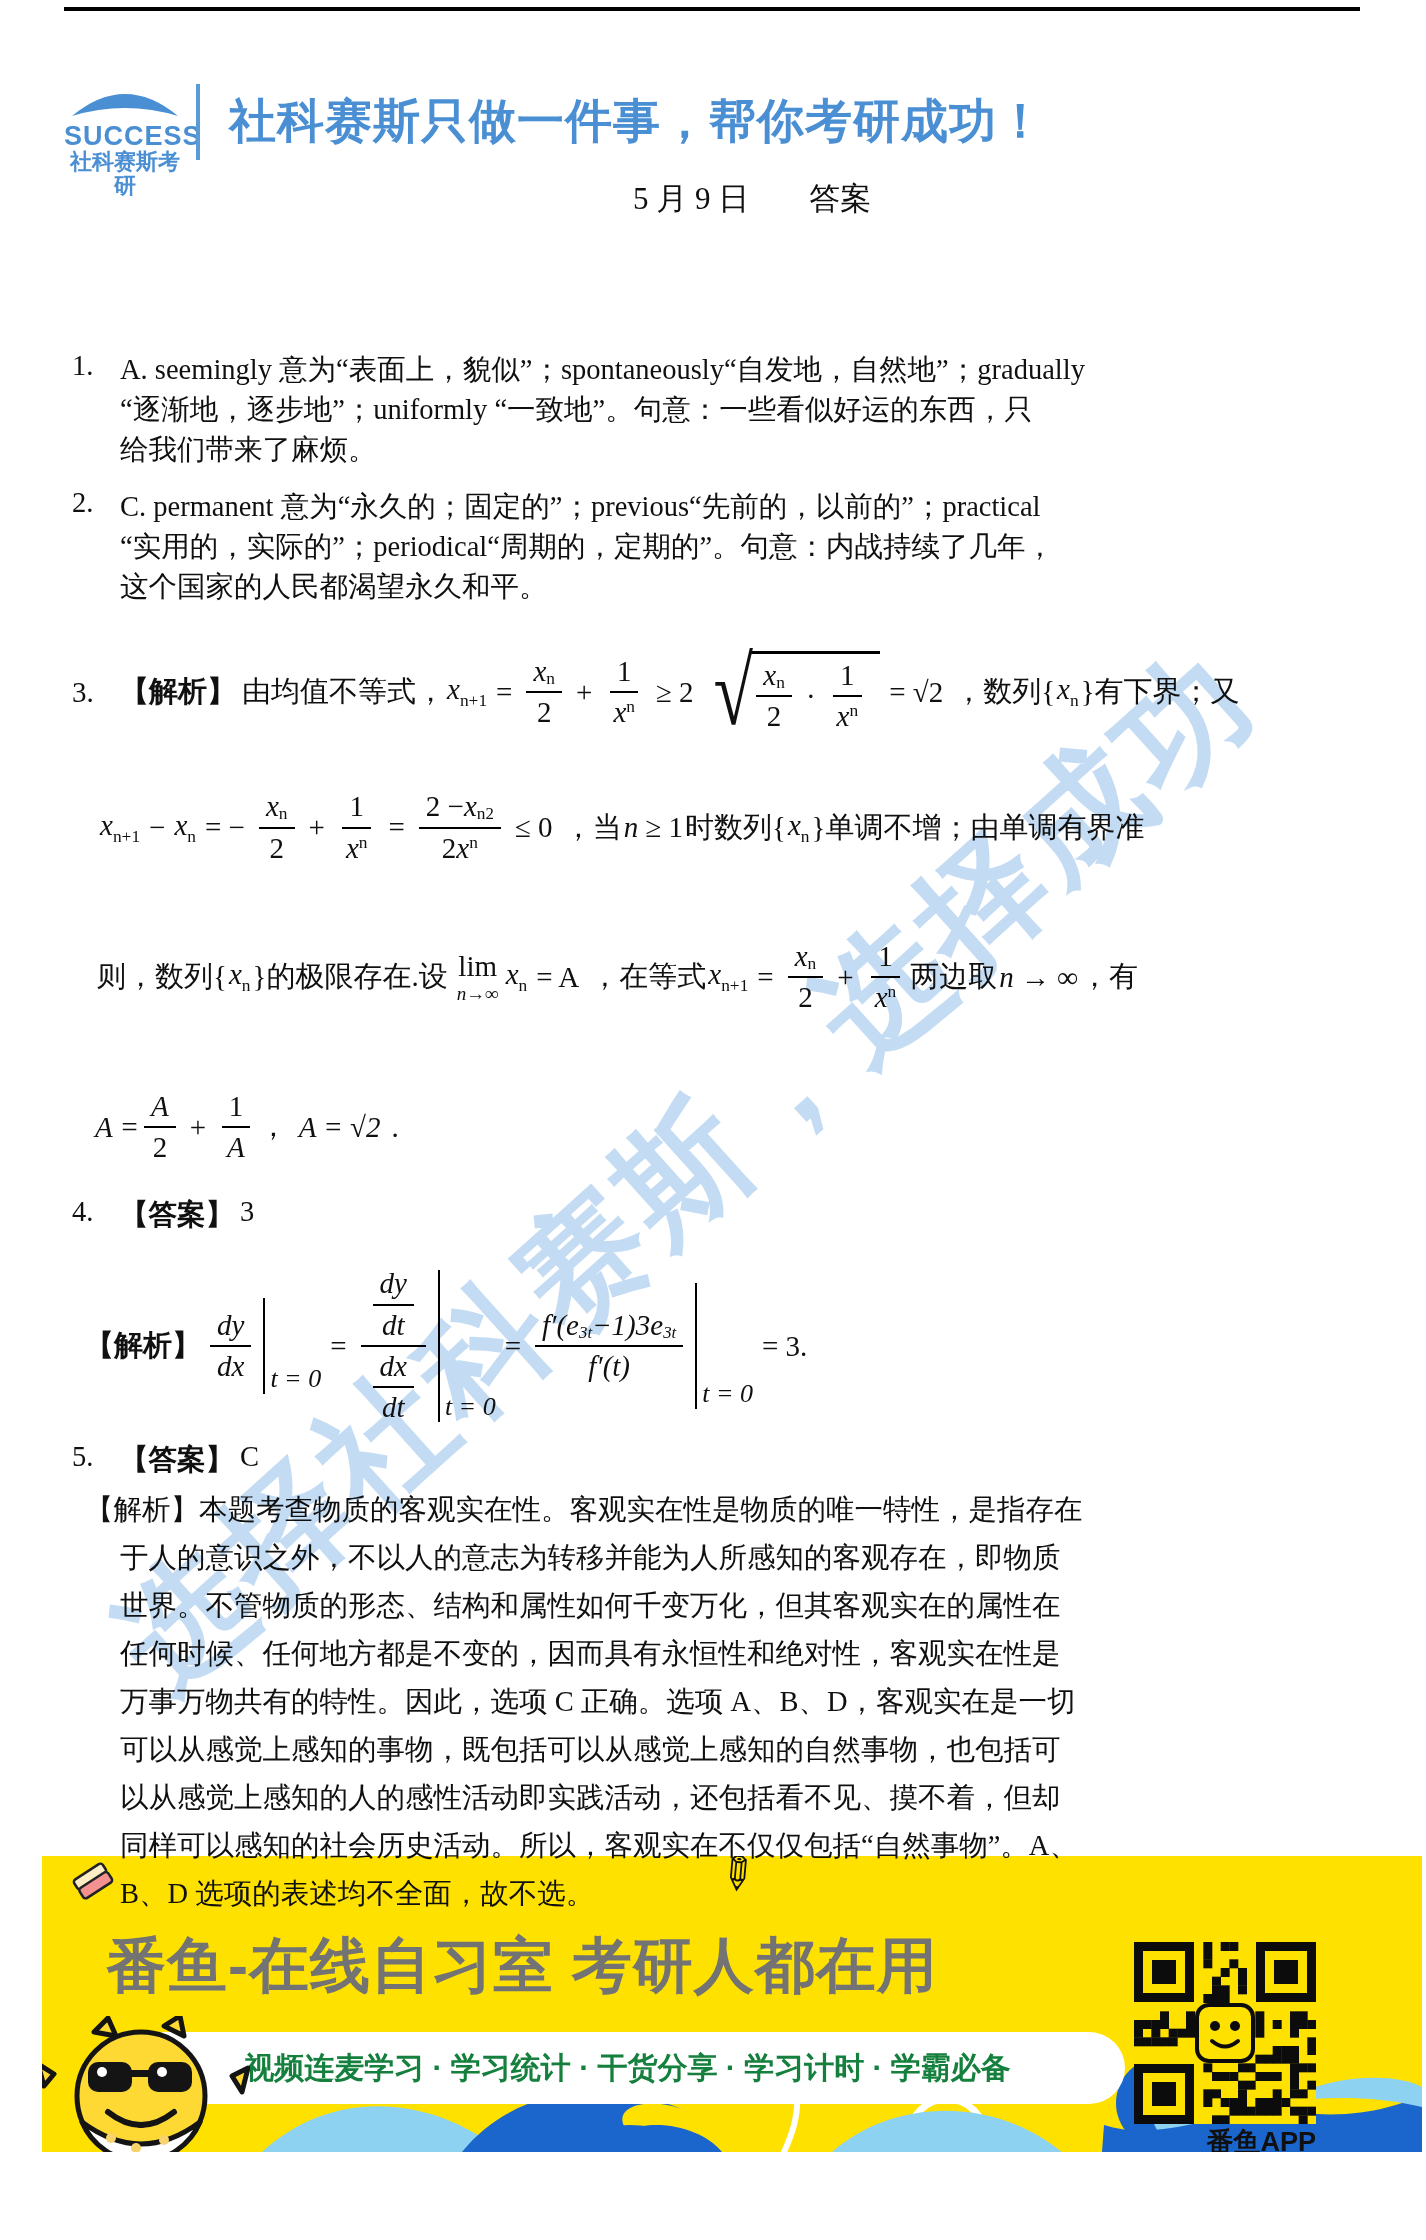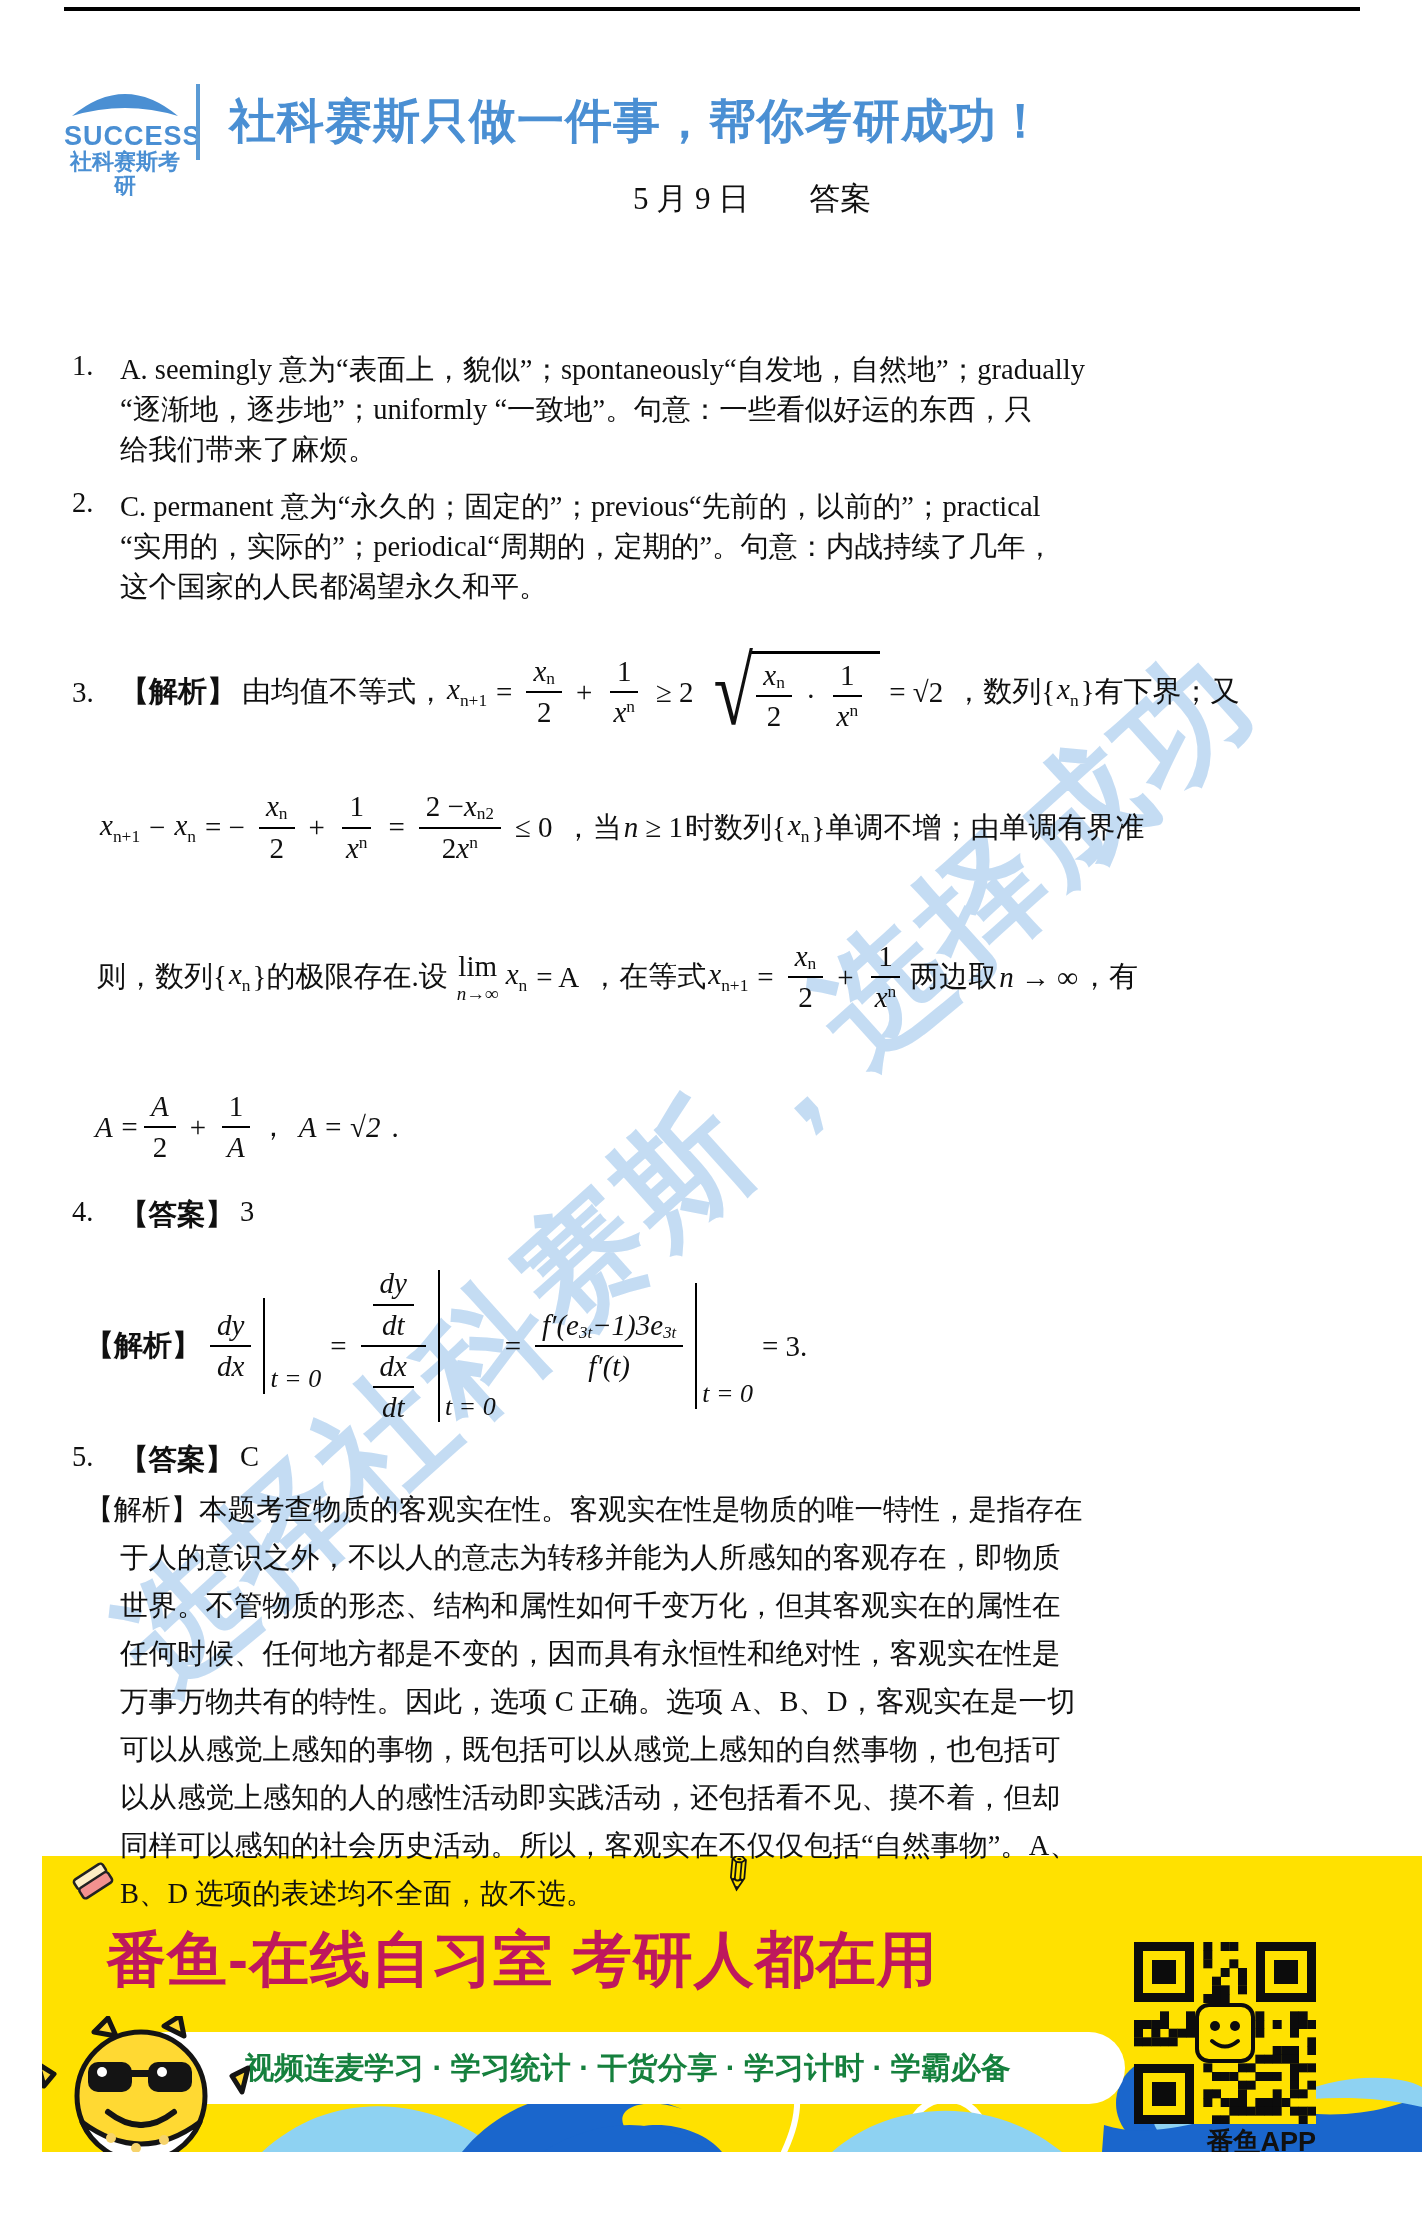--- a/index.html
+++ b/index.html
@@ -48,22 +48,22 @@
   .evalbar>.cond{font-style:italic;font-size:26px;line-height:1;padding-bottom:2px;}
   .eb95{height:96px;} .eb150{height:152px;} .eb125{height:126px;}
 
   
   .watermark{position:absolute;left:80px;top:1600px;transform:rotate(-42deg);transform-origin:0 0;
         font-family:"Liberation Sans","DejaVu Sans",sans-serif;font-weight:700;font-size:128px;
         letter-spacing:6px;color:rgba(148,192,233,0.55);white-space:nowrap;z-index:1;}
 
   
   .banner{position:absolute;left:42px;top:1856px;width:1380px;height:296px;background:#FFE100;z-index:3;overflow:hidden;}
-  .banner-headline{position:absolute;left:64px;top:64px;font-family:"Liberation Sans","DejaVu Sans",sans-serif;
-        font-weight:900;font-size:60px;color:#be185d;letter-spacing:1px;white-space:nowrap;z-index:4;}
+  .banner-headline{position:absolute;left:64px;top:70px;font-family:"Liberation Sans","DejaVu Sans",sans-serif;
+        font-weight:900;font-size:60px;color:#737373;letter-spacing:1px;white-space:nowrap;z-index:4;}
   .pill{position:absolute;left:88px;top:176px;width:995px;height:72px;background:#fff;border-radius:38px;
         display:flex;align-items:center;justify-content:center;z-index:4;}
   .pill span{font-family:"Liberation Sans","DejaVu Sans",sans-serif;font-weight:700;font-size:30px;color:#15803d;white-space:nowrap;text-align:center;}
   .mascot{position:absolute;left:-6px;top:160px;z-index:6;}
   .qr{position:absolute;left:1092px;top:86px;z-index:5;}
   .qr-label{position:absolute;left:1092px;top:268px;width:182px;text-align:right;
         font-family:"Liberation Sans","DejaVu Sans",sans-serif;font-weight:800;font-size:27px;z-index:5;}
   .waves{position:absolute;left:0;bottom:0;z-index:2;}
   .eraser{position:absolute;left:28px;top:2px;z-index:5;}
   .pencil{position:absolute;left:676px;top:-10px;font-size:46px;transform:rotate(95deg);z-index:5;

